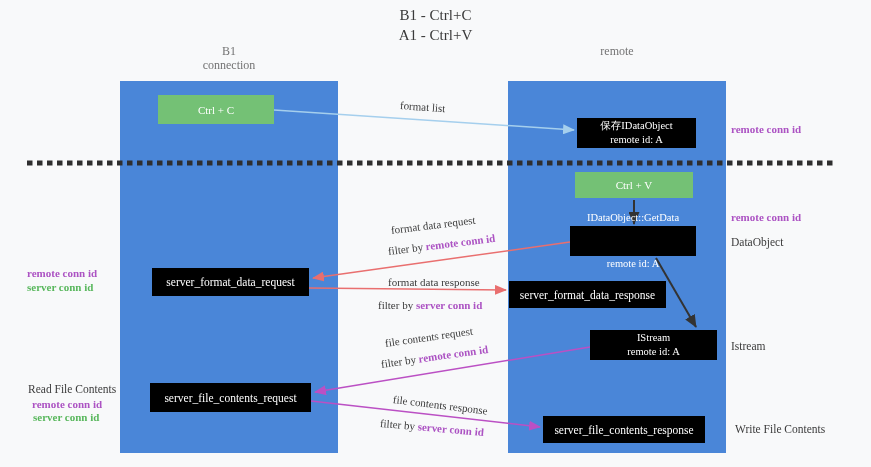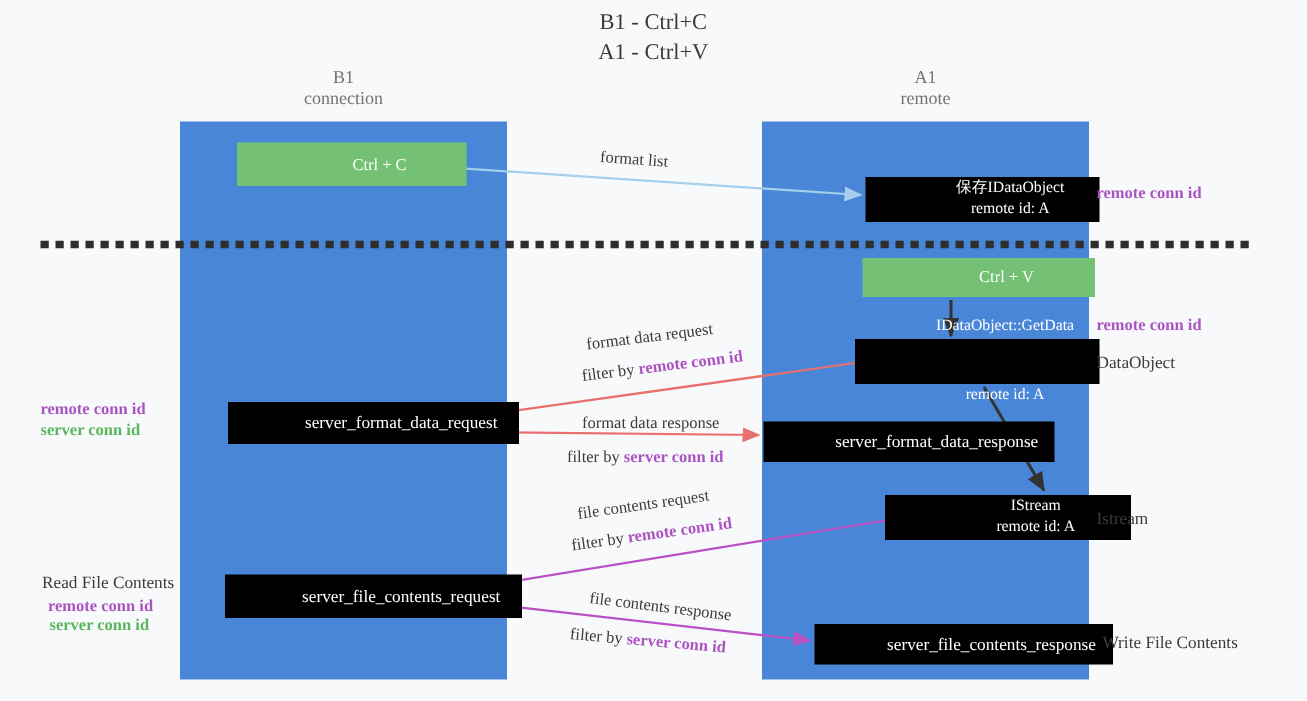--- a/index.html
+++ b/index.html
@@ -16,21 +16,21 @@
   .lifeline-header {
     position:absolute; top:44px; width:218px;
     text-align:center; font-size:12px; line-height:1.2; color:#737373;
   }
   .lifeline {
     position:absolute; top:81px; width:218px; height:372px;
     background:#4a86d8;
   }
   .svg-overlay { position:absolute; left:0; top:0; width:871px; height:467px; pointer-events:none; }
   .box { position:absolute; display:flex; flex-direction:column; align-items:center; justify-content:center;
-         color:#ffffff; text-align:center; white-space:nowrap;padding-left:37px; }
+         color:#ffffff; text-align:center; white-space:nowrap; }
   .box-green  { background:#74c175; font-size:11px; }
   .box-orange { background:#000000; }
   .one-line   { font-size:11.5px; }
   .two-line   { font-size:10.5px; line-height:1.35; }
   .flow-label { position:absolute; font-size:11px; color:#3b3b3b; white-space:nowrap; transform-origin:left center; }
   .conn-purple { color:#ac53c3; font-weight:bold; }
   .side-label  { position:absolute; font-size:11px; white-space:nowrap; }
   .lbl-purple  { color:#ac53c3; font-weight:bold; }
   .lbl-green   { color:#58b75c; font-weight:bold; }
   .lbl-dark    { color:#3b3b3b; font-size:11.5px; }
@@ -43,21 +43,20 @@
   <div class="title">
     <div>B1 - Ctrl+C</div>
     <div>A1 - Ctrl+V</div>
   </div>
 
   <div class="lifeline-header" style="left:120px;">
     <div>B1</div>
     <div>connection</div>
   </div>
   <div class="lifeline-header" style="left:508px;">
-    <div>A1</div>
     <div>remote</div>
   </div>
 
   <div class="lifeline" style="left:120px;"></div>
   <div class="lifeline" style="left:508px;"></div>
 
   <svg class="svg-overlay" viewBox="0 0 871 467">
     <defs>
       <marker id="mBlue" markerUnits="userSpaceOnUse" markerWidth="12" markerHeight="10" refX="11" refY="5" orient="auto">
         <path d="M0,0 L12,5 L0,10 Z" fill="#a5cfed"></path>

